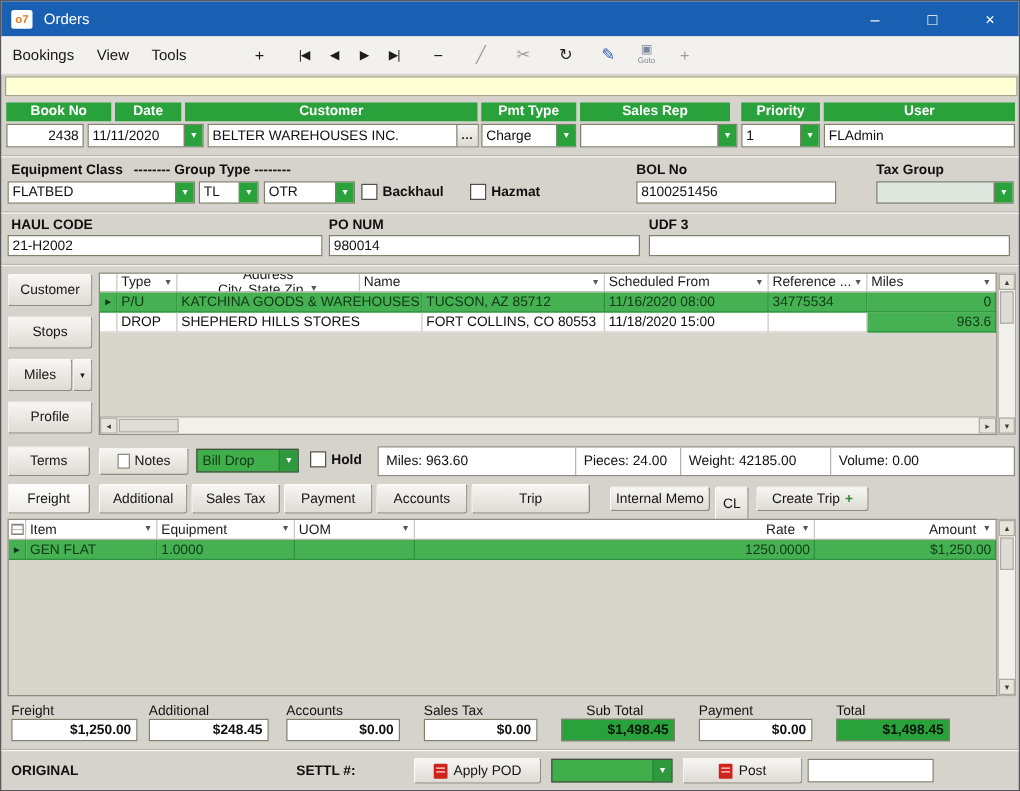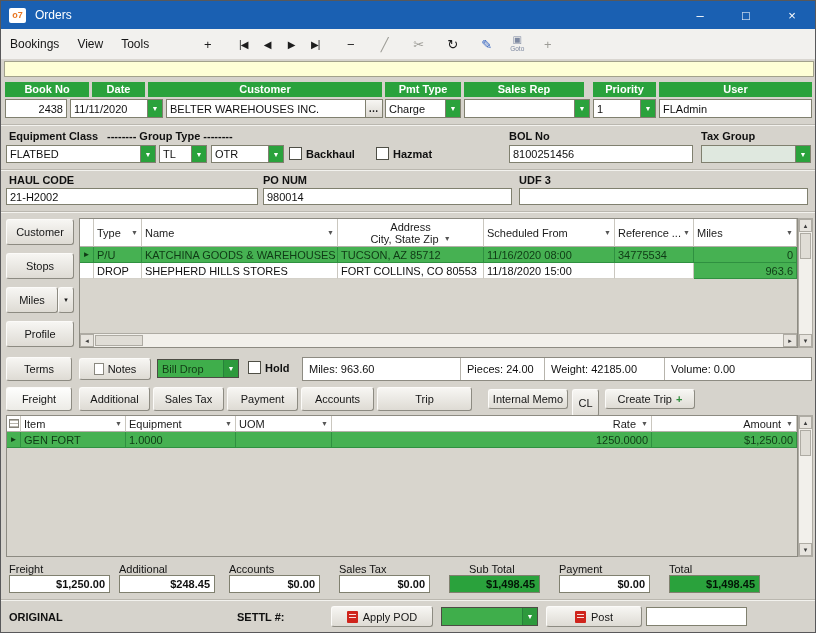--- a/index.html
+++ b/index.html
@@ -167,21 +167,21 @@
     <span class="cbtn">▼</span>
   </div>
   <div class="combo" style="left:210px;top:144px;width:73px;height:18px">
     <span class="ctext">OTR</span>
     <span class="cbtn">▼</span>
   </div>
   <div class="chk" style="left:288px;top:146px"></div>
   <div class="blab" style="left:305px;top:147px">Backhaul</div>
   <div class="chk" style="left:375px;top:146px"></div>
   <div class="blab" style="left:392px;top:147px">Hazmat</div>
-  <div class="tbox" style="left:508px;top:144px;width:184px;height:18px">8100251456</div>
+  <div class="tbox" style="left:508px;top:144px;width:160px;height:18px">8100251456</div>
   <div class="combo" style="left:700px;top:144px;width:110px;height:18px;background:#dfe8df">
     <span class="ctext"></span>
     <span class="cbtn">▼</span>
   </div>
 
   <div class="hline" style="top:168px"></div>
 
   <div class="blab" style="left:8px;top:173px">HAUL CODE</div>
   <div class="blab" style="left:262px;top:173px">PO NUM</div>
   <div class="blab" style="left:518px;top:173px">UDF 3</div>
@@ -191,37 +191,37 @@
 
   <div class="hline" style="top:210px"></div>
 
   <div class="btn3d" style="left:5px;top:218px;width:68px;height:26px">Customer</div>
   <div class="btn3d" style="left:5px;top:252px;width:68px;height:26px">Stops</div>
   <div class="btn3d" style="left:5px;top:286px;width:52px;height:26px">Miles</div>
   <div class="btn3d" style="left:57px;top:286px;width:16px;height:26px;font-size:7px">▾</div>
   <div class="btn3d" style="left:5px;top:320px;width:68px;height:26px">Profile</div>
 
   <div class="grid" style="left:78px;top:217px;width:719px;height:130px">
-    <div class="ghrow" style="height:28px">
+    <div class="ghrow" style="height:15px">
       <div class="gh" style="width:14px"></div>
       <div class="gh" style="width:48px">
           <span>Type</span>
-          <span class="sarr">▼</span>
-        </div>
-      <div class="gh" style="width:196px">
-          <span>Name</span>
           <span class="sarr">▼</span>
         </div>
       <div class="gh two" style="width:146px">
         <span>Address</span>
         <span class="sub">
             <span>City, State Zip</span>
             <span class="sarr">▼</span>
           </span>
       </div>
+      <div class="gh" style="width:196px">
+          <span>Name</span>
+          <span class="sarr">▼</span>
+        </div>
       <div class="gh" style="width:131px">
           <span>Scheduled From</span>
           <span class="sarr">▼</span>
         </div>
       <div class="gh" style="width:79px">
           <span>Reference ...</span>
           <span class="sarr">▼</span>
         </div>
       <div class="gh" style="width:103px">
           <span>Miles</span>
@@ -311,21 +311,21 @@
           <span>Rate</span>
           <span class="sarr">▼</span>
         </div>
       <div class="gh rt" style="width:145px">
           <span>Amount</span>
           <span class="sarr">▼</span>
         </div>
     </div>
     <div class="grow">
       <div class="gc selc marker" style="width:14px">►</div>
-      <div class="gc selc" style="width:105px">GEN FORT</div>
+      <div class="gc selc" style="width:105px">GEN FLAT</div>
       <div class="gc selc" style="width:110px">1.0000</div>
       <div class="gc selc" style="width:96px"></div>
       <div class="gc selc rt" style="width:320px">1250.0000</div>
       <div class="gc selc rt" style="width:145px">$1,250.00</div>
     </div>
     <div style="height:108px"></div>
   </div>
   <div class="vsb" style="left:797px;top:414px;width:15px;height:142px">
     <div class="sbbtn" style="left:0;top:0;width:13px;height:13px">▴</div>
     <div class="sbthumb" style="left:1px;top:14px;width:11px;height:26px"></div>

